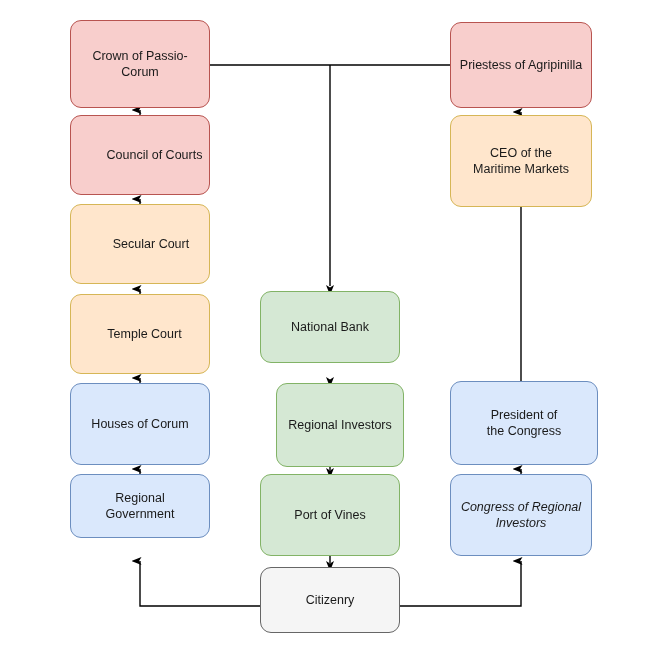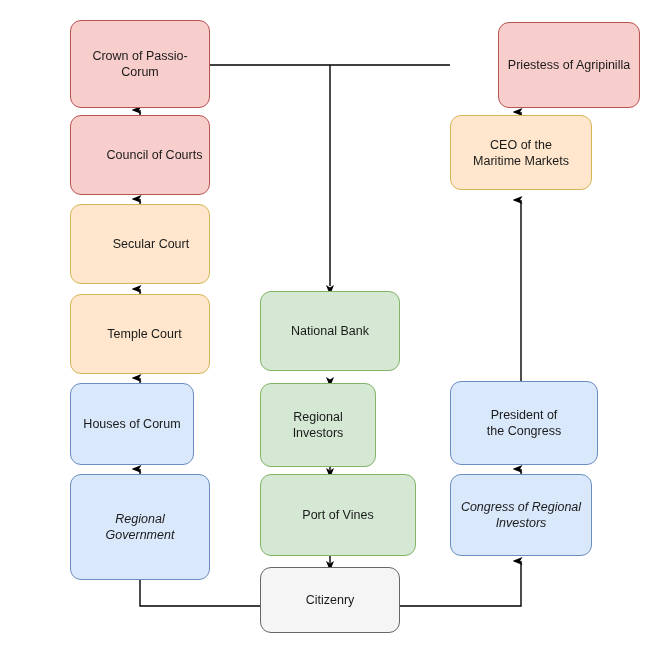--- a/index.html
+++ b/index.html
@@ -116,43 +116,43 @@
   </div>
   <div class="node" style="left: 70px; top: 115px; width: 140px; height: 80px; background: rgb(248, 206, 204); border-color: rgb(184, 84, 80); padding-left: 35px;">
     <span class="lbl">Council of Courts</span>
   </div>
   <div class="node" style="left: 70px; top: 204px; width: 140px; height: 80px; background: rgb(255, 230, 204); border-color: rgb(214, 182, 86); padding-left: 28px;">
     <span class="lbl">Secular Court</span>
   </div>
   <div class="node" style="left: 70px; top: 294px; width: 140px; height: 80px; background: rgb(255, 230, 204); border-color: rgb(214, 182, 86); padding-left: 15px;">
     <span class="lbl">Temple Court</span>
   </div>
-  <div class="node" style="left: 70px; top: 383px; width: 124px; height: 82px; background: rgb(218, 232, 252); border-color: rgb(108, 142, 191);">
+  <div class="node" style="left: 70px; top: 383px; width: 140px; height: 82px; background: rgb(218, 232, 252); border-color: rgb(108, 142, 191);">
     <span class="lbl">Houses of Corum</span>
   </div>
-  <div class="node" style="left: 70px; top: 474px; width: 140px; height: 106px; background: rgb(218, 232, 252); border-color: rgb(108, 142, 191); font-style: italic;">
+  <div class="node" style="left: 70px; top: 474px; width: 140px; height: 64px; background: rgb(218, 232, 252); border-color: rgb(108, 142, 191);">
     <span class="lbl">Regional
 Government</span>
   </div>
-  <div class="node" style="left: 260px; top: 291px; width: 140px; height: 80px; background: rgb(213, 232, 212); border-color: rgb(130, 179, 102);">
+  <div class="node" style="left: 260px; top: 291px; width: 140px; height: 72px; background: rgb(213, 232, 212); border-color: rgb(130, 179, 102);">
     <span class="lbl">National Bank</span>
   </div>
-  <div class="node" style="left: 260px; top: 383px; width: 116px; height: 84px; background: rgb(213, 232, 212); border-color: rgb(130, 179, 102);">
+  <div class="node" style="left: 276px; top: 383px; width: 128px; height: 84px; background: rgb(213, 232, 212); border-color: rgb(130, 179, 102);">
     <span class="lbl">Regional Investors</span>
   </div>
-  <div class="node" style="left: 260px; top: 474px; width: 156px; height: 82px; background: rgb(213, 232, 212); border-color: rgb(130, 179, 102);">
+  <div class="node" style="left: 260px; top: 474px; width: 140px; height: 82px; background: rgb(213, 232, 212); border-color: rgb(130, 179, 102);">
     <span class="lbl">Port of Vines</span>
   </div>
   <div class="node" style="left: 260px; top: 567px; width: 140px; height: 66px; background: rgb(245, 245, 245); border-color: rgb(102, 102, 102);">
     <span class="lbl">Citizenry</span>
   </div>
-  <div class="node" style="left: 450px; top: 22px; width: 142px; height: 86px; background: rgb(248, 206, 204); border-color: rgb(184, 84, 80); margin-left: 48px;">
+  <div class="node" style="left: 450px; top: 22px; width: 142px; height: 86px; background: rgb(248, 206, 204); border-color: rgb(184, 84, 80);">
     <span class="lbl">Priestess of Agripinilla</span>
   </div>
-  <div class="node" style="left: 450px; top: 115px; width: 142px; height: 75px; background: rgb(255, 230, 204); border-color: rgb(214, 182, 86);">
+  <div class="node" style="left: 450px; top: 115px; width: 142px; height: 92px; background: rgb(255, 230, 204); border-color: rgb(214, 182, 86);">
     <span class="lbl">CEO of the
 Maritime Markets</span>
   </div>
   <div class="node" style="left: 450px; top: 381px; width: 148px; height: 84px; background: rgb(218, 232, 252); border-color: rgb(108, 142, 191);">
     <span class="lbl">President of
 the Congress</span>
   </div>
   <div class="node" style="left: 450px; top: 474px; width: 142px; height: 82px; background: rgb(218, 232, 252); border-color: rgb(108, 142, 191); font-style: italic;">
     <span class="lbl">Congress of Regional
 Investors</span>

